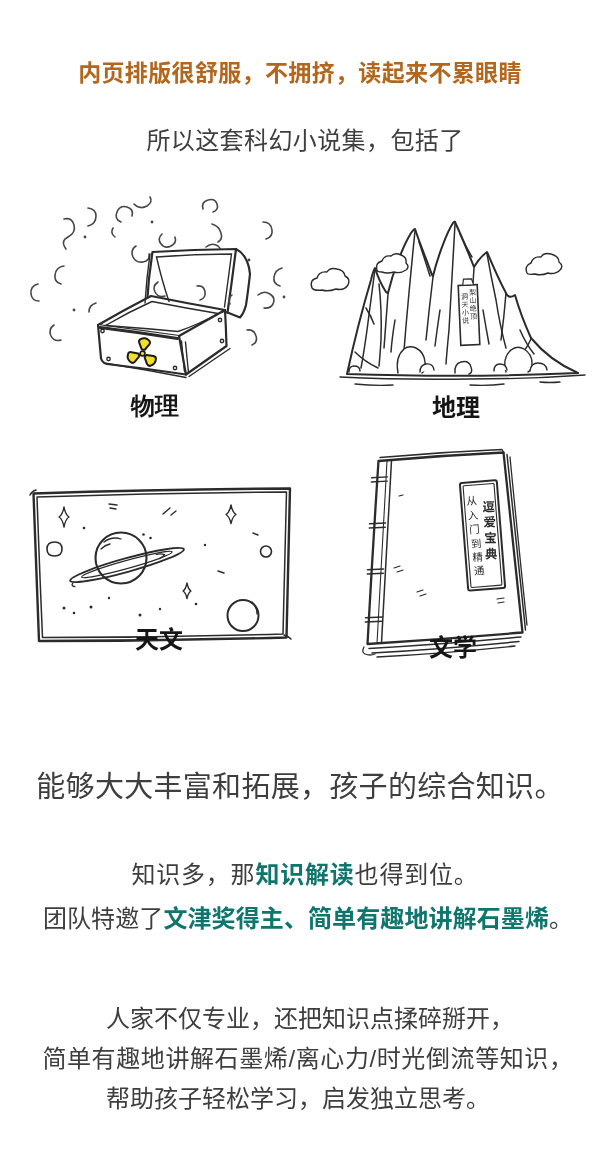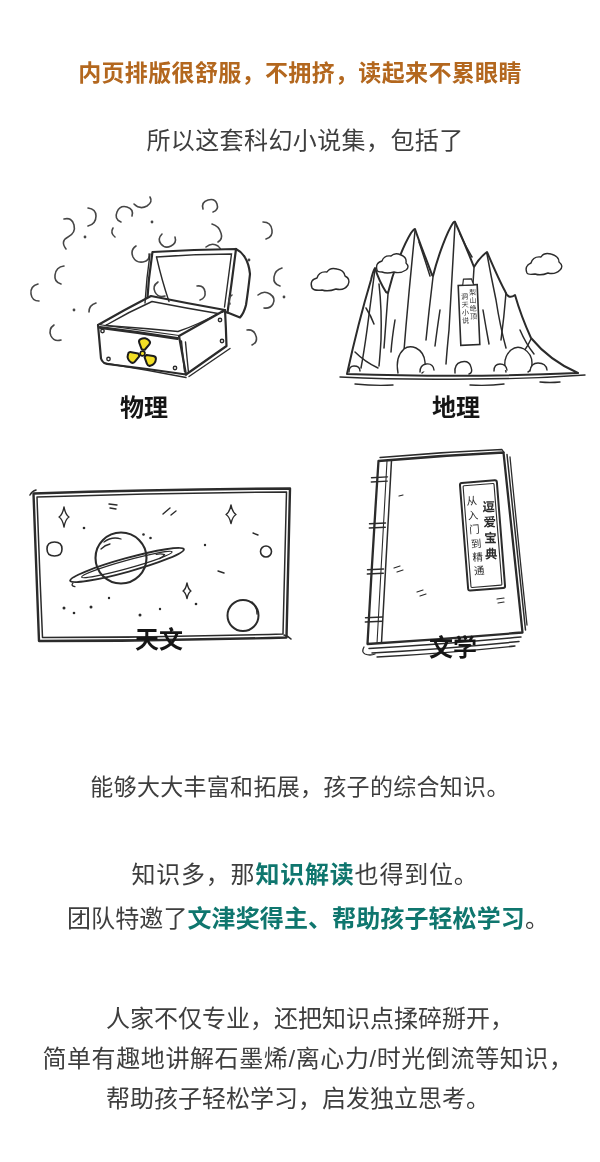--- a/index.html
+++ b/index.html
@@ -85,21 +85,21 @@
   <use href="#blade" transform="rotate(240)"></use>
   <circle cx="0" cy="0" r="2.4" stroke-width="1.7"></circle>
  </g>
 </g>
 <g fill="none" stroke="#464646" stroke-width="1.6" stroke-linecap="round">
  <path d="M158,282 q-6,4 -3,10 q3,6 10,4"></path>
  <path d="M197,286 q7,-1 8,6 q1,6 -5,8"></path>
  <path d="M232,295 q-5,4 -2,9"></path>
 </g>
 </svg>
-<div class="lbl" style="left:44px;top:396px;">物理</div>
+<div class="lbl" style="left:55px;top:396px;font-family:Liberation Mono, monospace;">物理</div>
 
 <svg id="svgmtn" style="left:300px;top:210px" width="300" height="185" viewBox="300 210 300 185">
 <g fill="#ffffff" stroke="#2b2b2b" stroke-width="2" stroke-linejoin="round" stroke-linecap="round">
 
  <path d="M347,374 C354,342 365,300 371,280 Q373,271 375,268 Q379,281 386,292 L388,293 C393,272 403,246 411,233 Q414,229 415,229 C420,244 427,261 432,275 L433,276 C438,256 447,232 453,223 Q455,221 455,222 C461,235 468,252 474,267 Q480,257 487,252 C493,266 500,282 505,291 Q508,300 515,295 Q521,316 531,338 Q550,361 578,373 Q470,378 347,374 Z"></path>
 </g>
 <g fill="none" stroke="#2b2b2b" stroke-width="1.5" stroke-linecap="round">
 
  <path d="M375,269 Q371,300 367,330 Q364,352 361,368"></path>
  <path d="M379,284 Q382,310 381,340 Q380,356 379,366"></path>
@@ -254,20 +254,20 @@
           <text x="475" y="532.5">门</text>
           <text x="475.5" y="547">到</text>
           <text x="476" y="560.5">精</text>
           <text x="476.5" y="574">通</text>
   </g>
  </g>
 </g>
 </svg>
 <div class="lbl" style="left:353px;top:636px;">文学</div>
 
-<div class="t" style="top:775px;font-size:23px;line-height:24px;color:#3e3e3e;letter-spacing:0.3px;">能够大大丰富和拓展，孩子的综合知识。</div>
+<div class="t" style="top:775px;font-size:29px;line-height:24px;color:#3e3e3e;letter-spacing:0.3px;">能够大大丰富和拓展，孩子的综合知识。</div>
 
 <div class="t" style="top:863px;font-size:24px;line-height:24px;color:#3e3e3e;letter-spacing:0.8px;margin-left:5px;">知识多，那<b>知识解读</b>也得到位。</div>
-<div class="t" style="top:907px;font-size:24px;line-height:24px;color:#3e3e3e;letter-spacing:0.1px;margin-left:8px;">团队特邀了<b>文津奖得主、帮助孩子轻松学习</b>。</div>
+<div class="t" style="top:907px;font-size:24px;line-height:24px;color:#3e3e3e;letter-spacing:0.1px;margin-left:8px;">团队特邀了<b>文津奖得主、简单有趣地讲解石墨烯</b>。</div>
 
 <div class="t" style="top:1007px;font-size:24px;line-height:24px;color:#3e3e3e;margin-left:10px;">人家不仅专业，还把知识点揉碎掰开，</div>
 <div class="t" style="top:1047px;font-size:24px;line-height:24px;color:#3e3e3e;letter-spacing:0.6px;margin-left:8px;">简单有趣地讲解石墨烯/离心力/时光倒流等知识，</div>
 <div class="t" style="top:1087px;font-size:24px;line-height:24px;color:#3e3e3e;margin-left:-2px;">帮助孩子轻松学习，启发独立思考。</div>
 
 </body></html>

